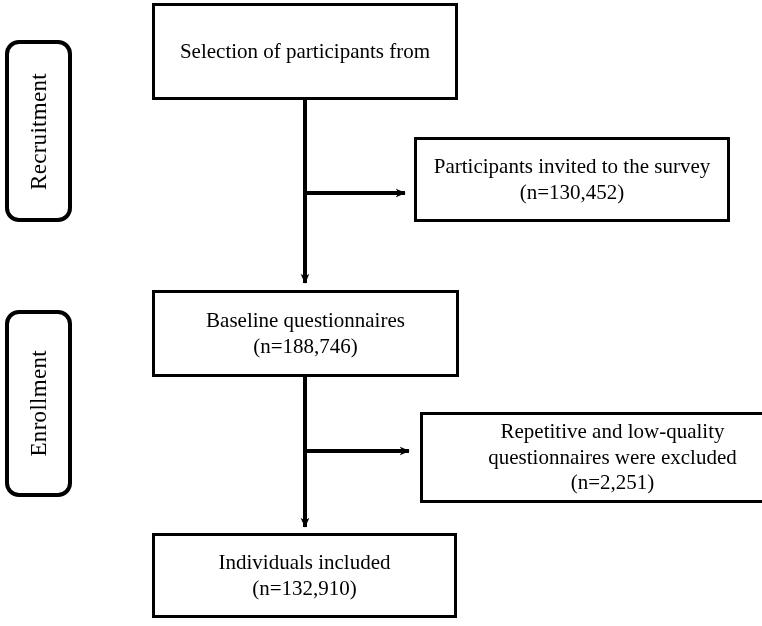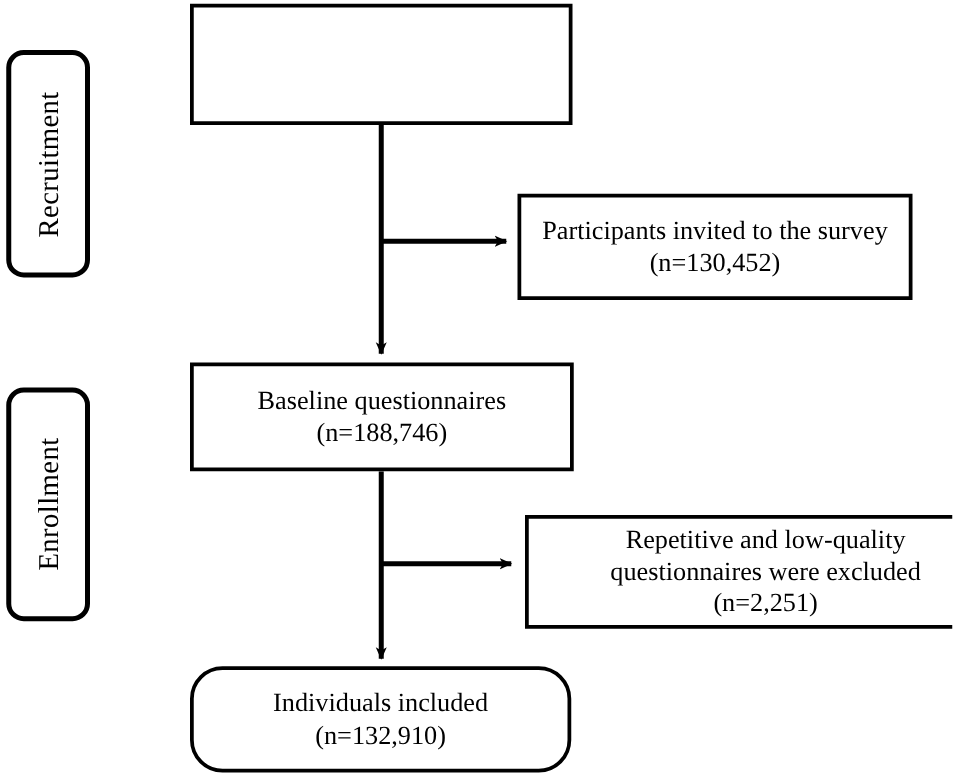--- a/index.html
+++ b/index.html
@@ -96,36 +96,37 @@
 
   <div class="stage" style="left:5px; top:40px; width:67px; height:182px;">
     <span class="vtext">Recruitment</span>
   </div>
 
   <div class="stage" style="left:5px; top:310px; width:67px; height:187px;">
     <span class="vtext">Enrollment</span>
   </div>
 
   <div class="node" style="left:152px; top:3px; width:306px; height:97px;">
+    <span class="ln">Selection of participants from</span>
   </div>
 
-  <div class="node" style="left:414px; top:155px; width:316px; height:85px;">
+  <div class="node" style="left:414px; top:137px; width:316px; height:85px;">
     <span class="ln">Participants invited to the survey</span>
     <span class="ln">(n=130,452)</span>
   </div>
 
   <div class="node" style="left:152px; top:290px; width:307px; height:87px;">
     <span class="ln">Baseline questionnaires</span>
     <span class="ln">(n=188,746)</span>
   </div>
 
   <div class="node" style="left:420px; top:412px; width:385px; height:91px;">
     <span class="ln">Repetitive and low-quality</span>
     <span class="ln">questionnaires were excluded</span>
     <span class="ln">(n=2,251)</span>
   </div>
 
-  <div class="node" style="left:152px; top:533px; width:305px; height:85px;border-radius:26px;">
+  <div class="node" style="left:152px; top:533px; width:305px; height:85px;">
     <span class="ln">Individuals included</span>
     <span class="ln">(n=132,910)</span>
   </div>
 
 </div>
 
 </body></html>

